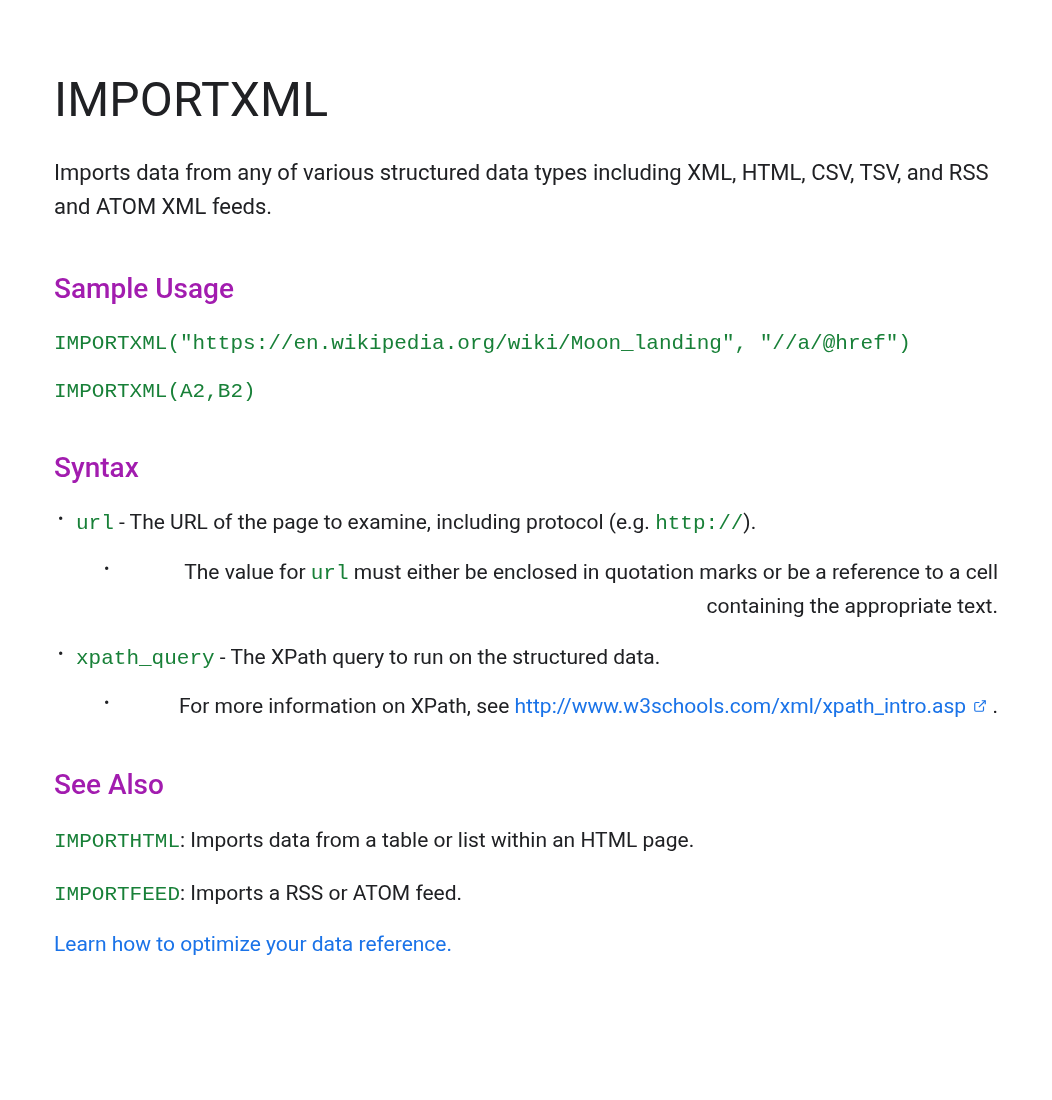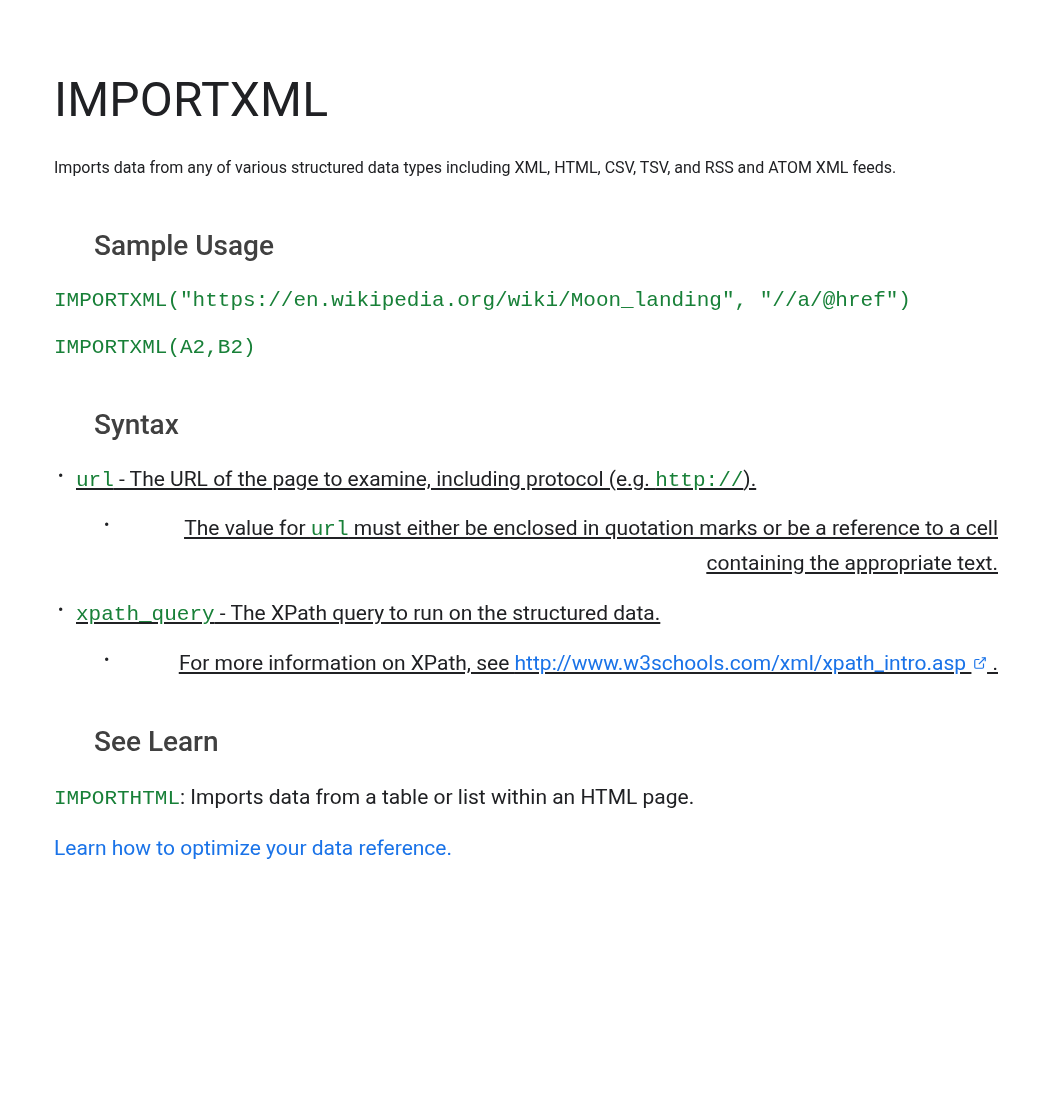--- a/index.html
+++ b/index.html
@@ -17,52 +17,50 @@
   }
   h1 {
     font-size: 48px;
     font-weight: 400;
     margin-bottom: 20px;
     letter-spacing: 0.2px;
     color: #202124;
     margin-top: 16px;
   }
   .intro {
-    font-size: 16px;
+    font-size: 22px;
     color: #202124;
     margin-bottom: 44px;
     line-height: 1.55;
   }
   h2 {
     font-size: 28px;
     font-weight: 500;
     margin-bottom: 18px;
-    color: #404040;
-    margin-left: 40px;
+    color: #a21caf;
   }
   .code {
     font-family: "Courier New", Courier, monospace;
     color: #188038;
     font-size: 21px;
   }
   .code-block {
     font-family: "Courier New", Courier, monospace;
     color: #188038;
     font-size: 21px;
     margin-bottom: 16px;
     display: block;
   }
   .section {
     margin-bottom: 40px;
   }
   ul {
     list-style: none;
     padding-left: 0;
     font-size: 21px;
-    text-decoration: underline;
   }
   ul.top-list > li {
     position: relative;
     padding-left: 22px;
     margin-bottom: 18px;
   }
   ul.top-list > li::before {
     content: "•";
     position: absolute;
     left: 4px;
@@ -144,22 +142,25 @@
             <polyline points="15 3 21 3 21 9"></polyline>
             <line x1="10" y1="14" x2="21" y2="3"></line>
           </svg><span> .</span>
         </li>
       </ul>
     </li>
   </ul>
 </div>
 
 <div class="section">
-  <h2>See Learn</h2>
+  <h2>See Also</h2>
 
   <p class="see-also-item">
     <span class="code">IMPORTHTML</span><span>: Imports data from a table or list within an HTML page.</span>
+  </p>
+  <p class="see-also-item">
+    <span class="code">IMPORTFEED</span><span>: Imports a RSS or ATOM feed.</span>
   </p>
 
   <p class="learn-link">
     <a class="link">Learn how to optimize your data reference.</a>
   </p>
 </div>
 
 </body></html>

